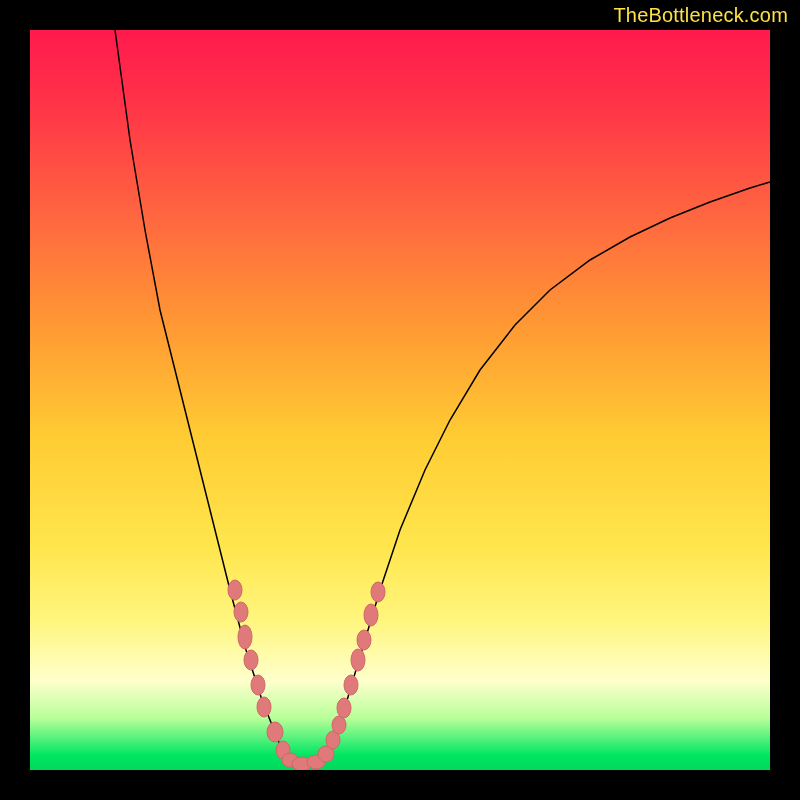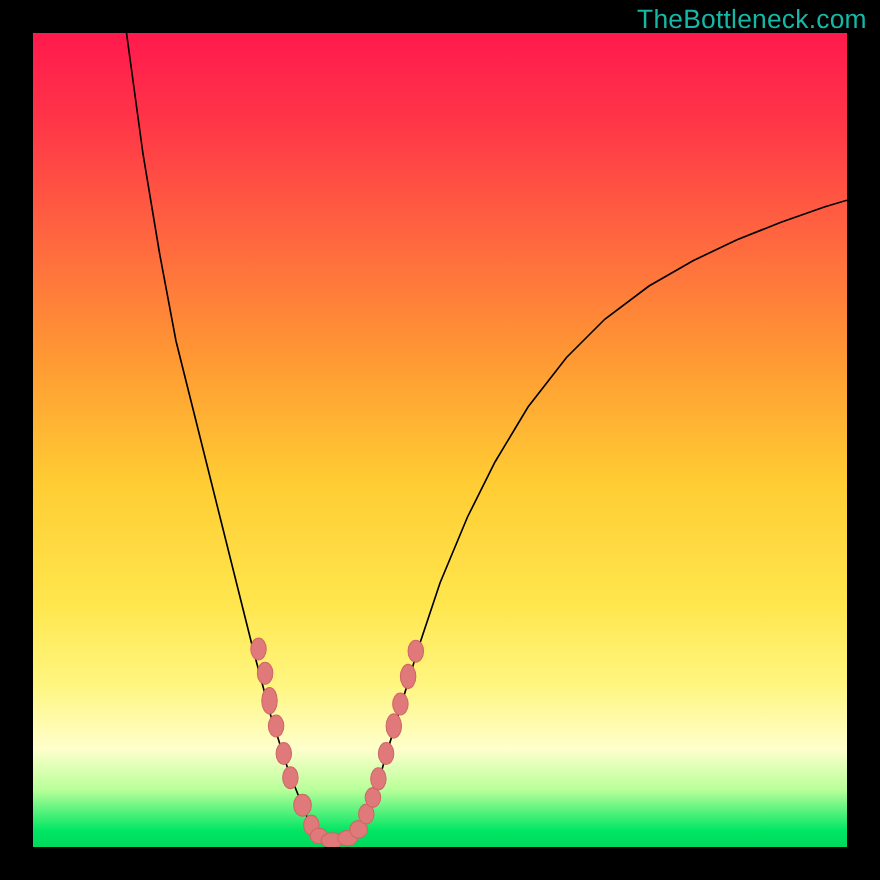--- a/index.html
+++ b/index.html
@@ -37,22 +37,22 @@
       #feffcc 88%,
       #b8ff99 93%,
       #00e663 98%,
       #00d95c 100%
     );
   }
   .watermark {
     position: absolute;
     top: 4px;
     right: 12px;
-    color: #14b8a6;
-    font-size: 24px;
+    color: #fde047;
+    font-size: 20px;
     font-weight: 500;
     letter-spacing: 0.2px;
   }
   svg.curves {
     position: absolute;
     left: 0;
     top: 0;
     width: 740px;
     height: 740px;
   }

